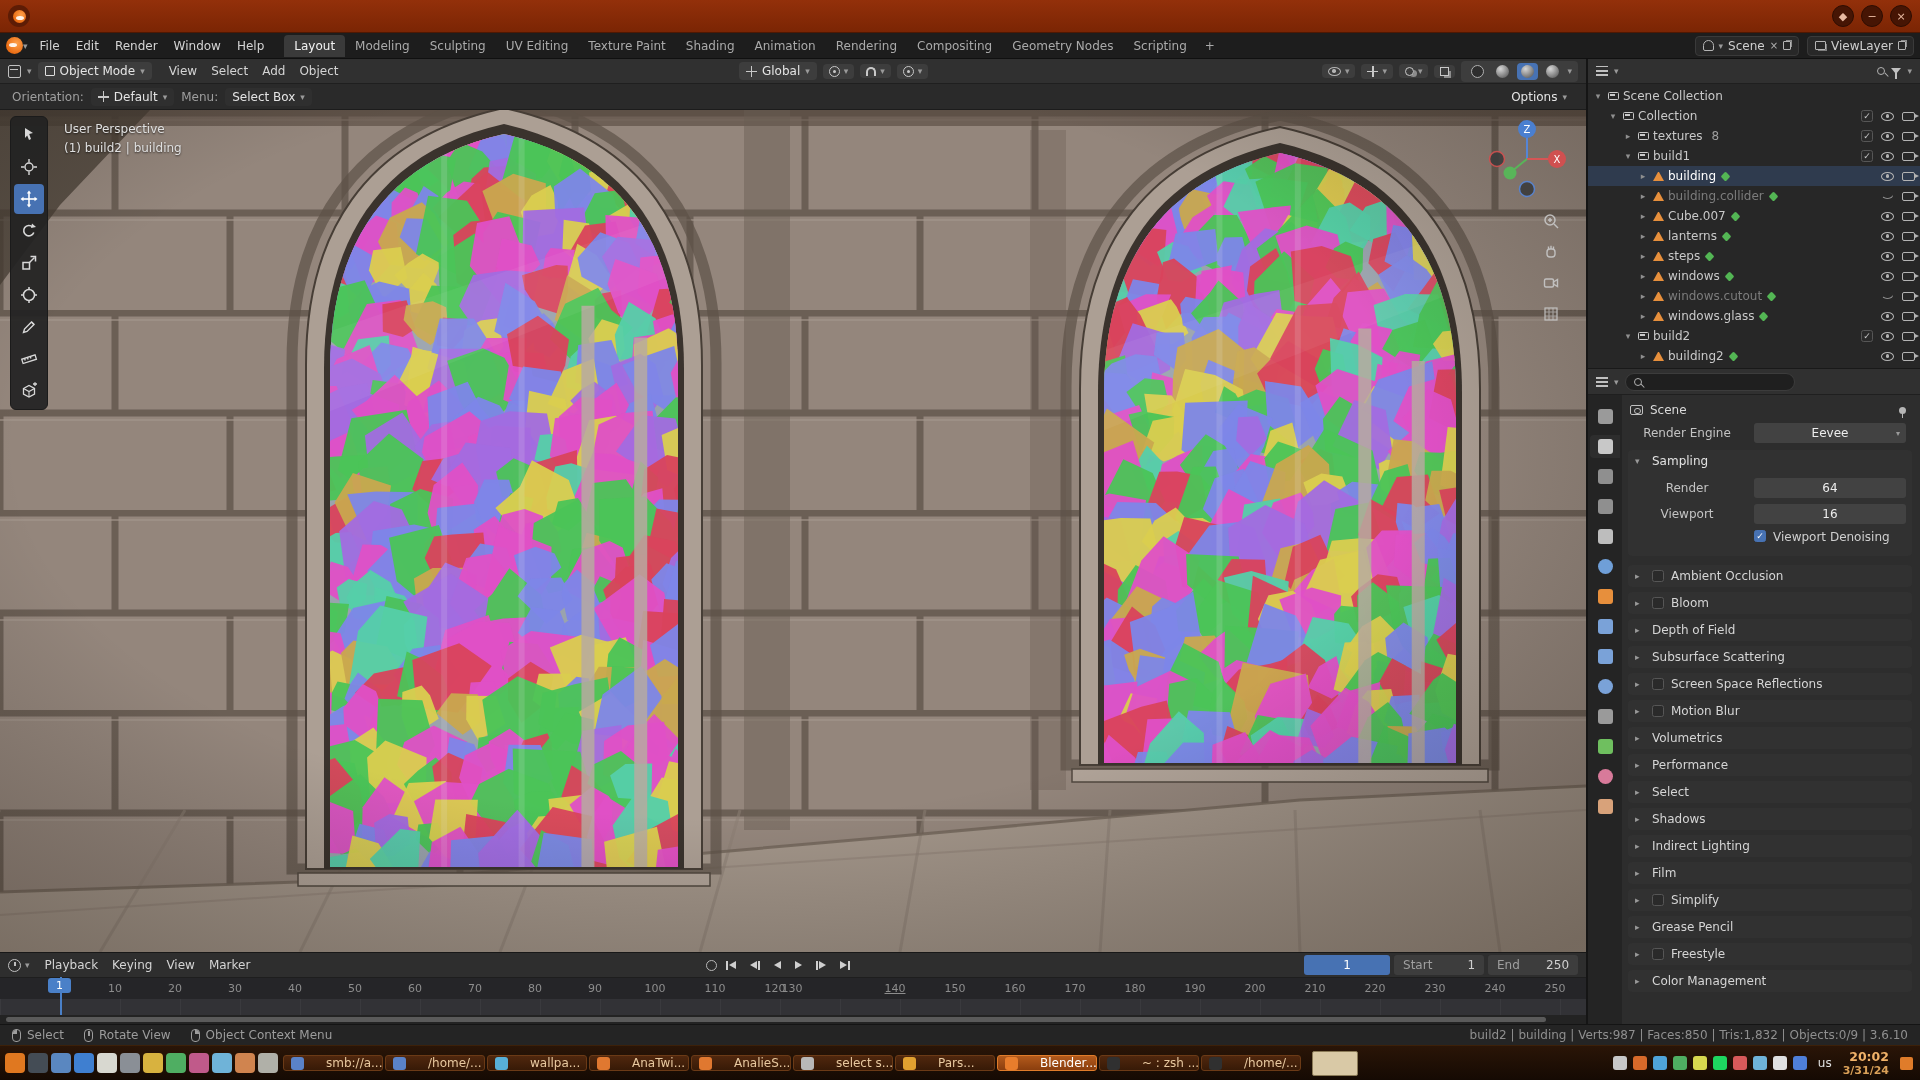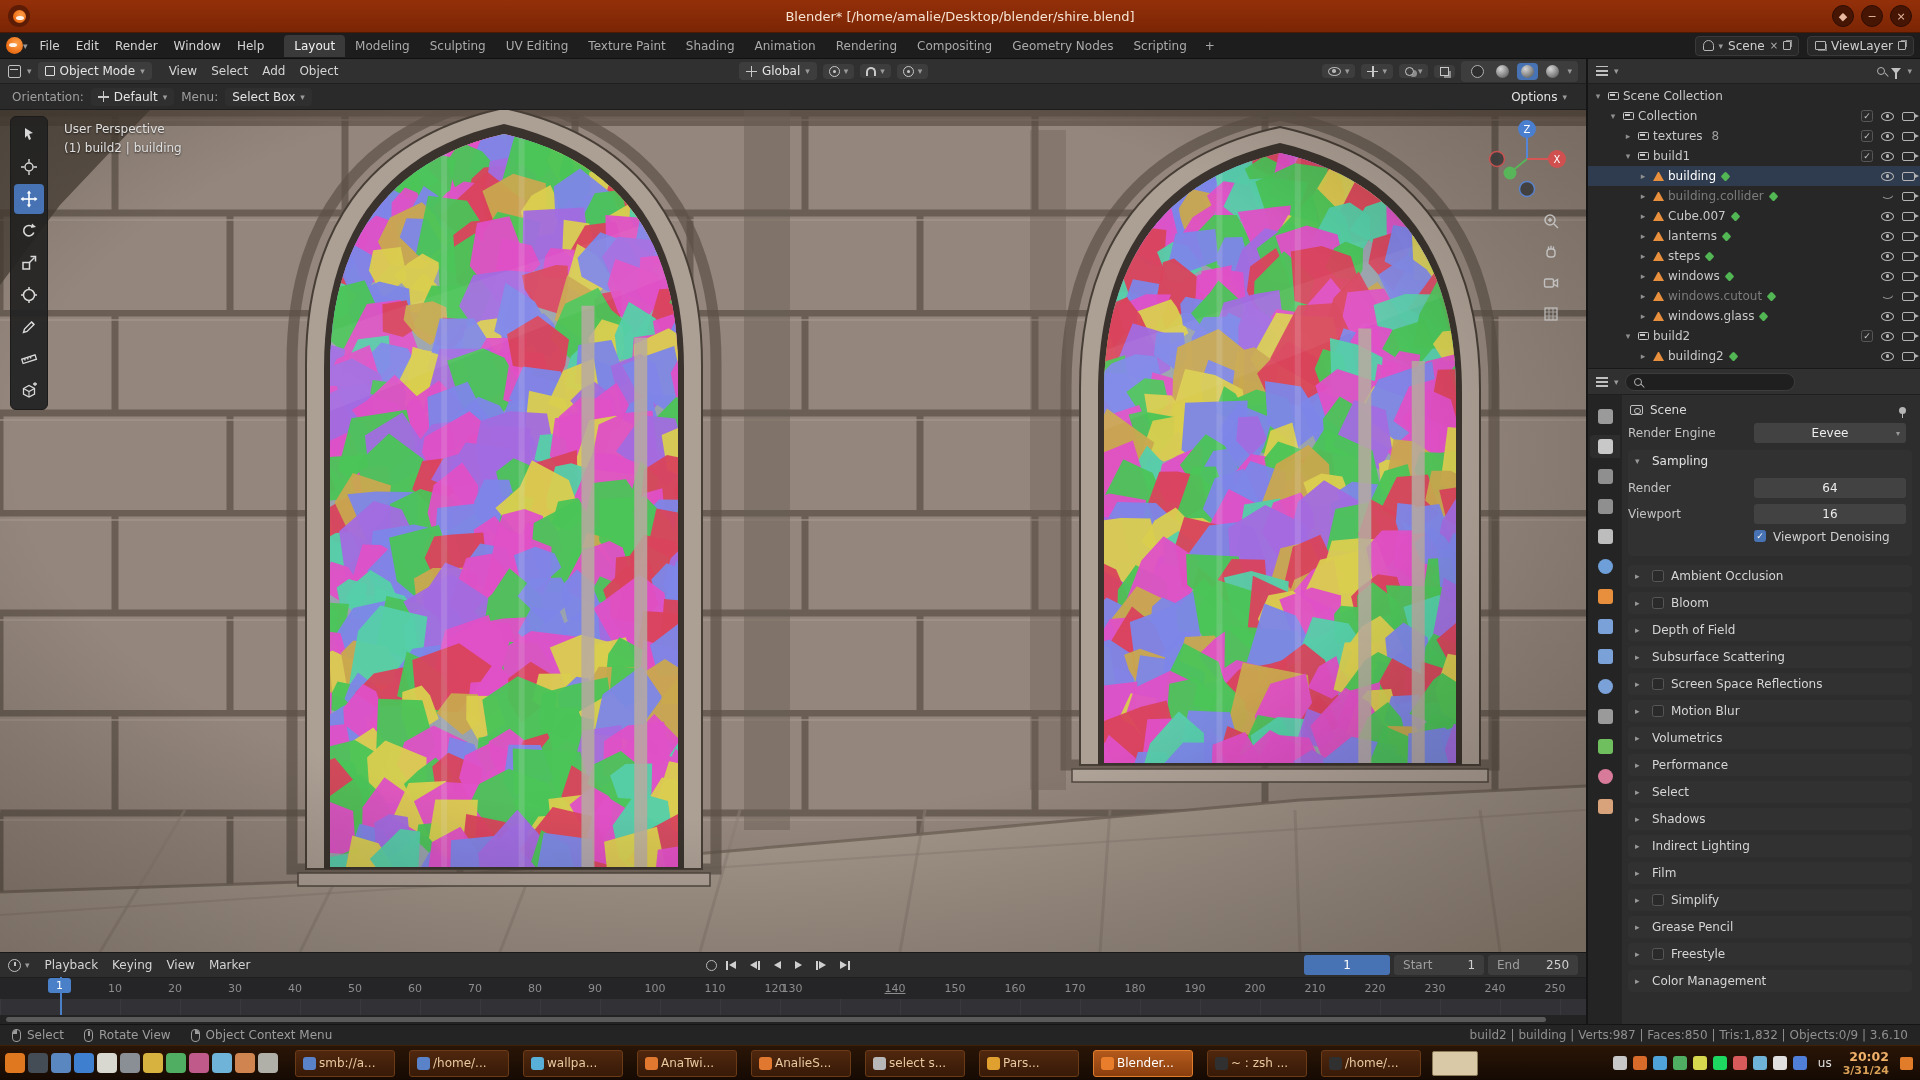--- a/index.html
+++ b/index.html
@@ -118,57 +118,56 @@
 .ptab{width:30px;height:23px;display:flex;align-items:center;justify-content:center;border-radius:4px 0 0 4px}
 .ptab.active{background:#2d2d2d}
 .ptab-icon{width:15px;height:15px;border-radius:3px;display:inline-block}
 #props-body{flex:1;background:#2d2d2d;padding:6px 8px 0 6px;overflow:hidden}
 .breadcrumb{display:flex;align-items:center;gap:7px;margin:2px 2px 6px 2px;color:#dadada}
 .i-pin{width:7px;height:7px;border-radius:50%;background:#b5b5b5;position:relative;display:inline-block;margin-left:auto;margin-right:4px}
 .i-pin::after{content:"";position:absolute;left:2.6px;top:6.6px;width:1.6px;height:4.5px;background:#b5b5b5}
 .i-camback{width:13px;height:10px;border:1.3px solid #c0c0c0;border-radius:2px;position:relative;display:inline-block}
 .i-camback::after{content:"";position:absolute;left:3.4px;top:1.6px;width:4.5px;height:4.5px;border-radius:50%;border:1.2px solid #c0c0c0}
 .prow{display:flex;align-items:center;margin:6px 0;gap:8px}
-.plabel{flex:0 0 118px;text-align:left;color:#c3c3c3;white-space:nowrap}
+.plabel{flex:0 0 118px;text-align:center;color:#c3c3c3;white-space:nowrap}
 .pfield{flex:1;height:20px;background:#424242;border-radius:3px;display:flex;align-items:center;justify-content:center;color:#ededed;margin-right:6px;position:relative}
 .pfield .fcaret{position:absolute;right:6px;font-size:8px;color:#9a9a9a}
 .panel{background:#313131;border-radius:4px;margin:7px 0 9px;padding-bottom:6px}
 .panel-header{display:flex;align-items:center;gap:7px;height:22px;padding:0 7px;color:#e2e2e2}
 .pcaret{color:#9a9a9a;font-size:9px;width:10px;flex:0 0 10px}
 .psec{display:flex;align-items:center;gap:7px;height:22px;background:#313131;border-radius:4px;margin-bottom:5px;padding:0 7px;color:#d5d5d5}
 
 #statusbar{position:absolute;left:0;top:1024px;width:1920px;height:21px;background:#242424;border-top:1px solid #141414;display:flex;align-items:center;gap:20px;padding:0 12px;color:#9c9c9c}
 .skey{display:flex;align-items:center;gap:6px;white-space:nowrap}
 .mouse{width:9px;height:13px;border:1px solid #9c9c9c;border-radius:4px;position:relative;overflow:hidden;display:inline-block}
 .mouse.l::before{content:"";position:absolute;left:0;top:0;width:50%;height:45%;background:#9c9c9c}
 .mouse.m::before{content:"";position:absolute;left:3px;top:1px;width:2px;height:5px;background:#9c9c9c}
 .mouse.r::before{content:"";position:absolute;right:0;top:0;width:50%;height:45%;background:#9c9c9c}
 #status-right{margin-left:auto;color:#8f8f8f;white-space:nowrap}
 
 #taskbar{position:absolute;left:0;top:1045px;width:1920px;height:35px;background:linear-gradient(#2a1507,#150a03);display:flex;align-items:center;gap:3px;padding:0 5px;border-top:1px solid #3c2008}
 .launcher{width:20px;height:20px;border-radius:4px;flex:0 0 20px}
-.twin{height:27px;width:100px;display:flex;align-items:center;gap:3px;padding:0 7px;border-radius:3px;background:linear-gradient(#50270e,#371a07);border:1px solid #6b3a16;color:#e8c9a0;overflow:hidden;white-space:nowrap;margin-left:14px;flex:0 0 100px}
+.twin{height:16px;width:100px;display:flex;align-items:center;gap:22px;padding:0 7px;border-radius:3px;background:linear-gradient(#50270e,#371a07);border:1px solid #6b3a16;color:#e8c9a0;overflow:hidden;white-space:nowrap;margin-left:2px;flex:0 0 100px}
 .twin.active{background:linear-gradient(#b35a1c,#8a3e0e);border-color:#e07c2a;color:#fff}
 .wicon{width:13px;height:13px;border-radius:3px;flex:0 0 13px}
 .pager{width:46px;height:25px;background:#d9c9a6;border:1px solid #8a7a57;border-radius:2px;margin-left:8px;flex:0 0 46px}
 #tray{margin-left:auto;display:flex;align-items:center;gap:7px;padding-right:2px}
 .tray-icon{width:14px;height:14px;border-radius:3px;flex:0 0 14px}
 .kb{color:#e0e0e0;padding:0 4px}
 .clock{text-align:right;color:#f0b269;line-height:1.2;font-size:12.5px;font-weight:bold}
 .clock .date{font-size:11px;color:#d9a058;font-weight:bold}
 .corner{width:13px;height:13px;background:#e07c2a;border-radius:2px;margin-left:4px}
 </style>
 </head>
 <body>
 
 <div id="titlebar">
   <span class="appbtn">
       <span class="blogo" style="width:13px;height:13px"></span>
     </span>
-  <div class="tb-title">Blender* [/home/amalie/Desktop/blender/shire.blend]</div>
   <div class="tb-ctrls">
     <span class="wbtn">◆</span>
     <span class="wbtn">−</span>
     <span class="wbtn">×</span>
   </div>
 </div>
 
 <div id="topbar">
   <span class="blogo"></span>
   <span class="caret">▾</span>

